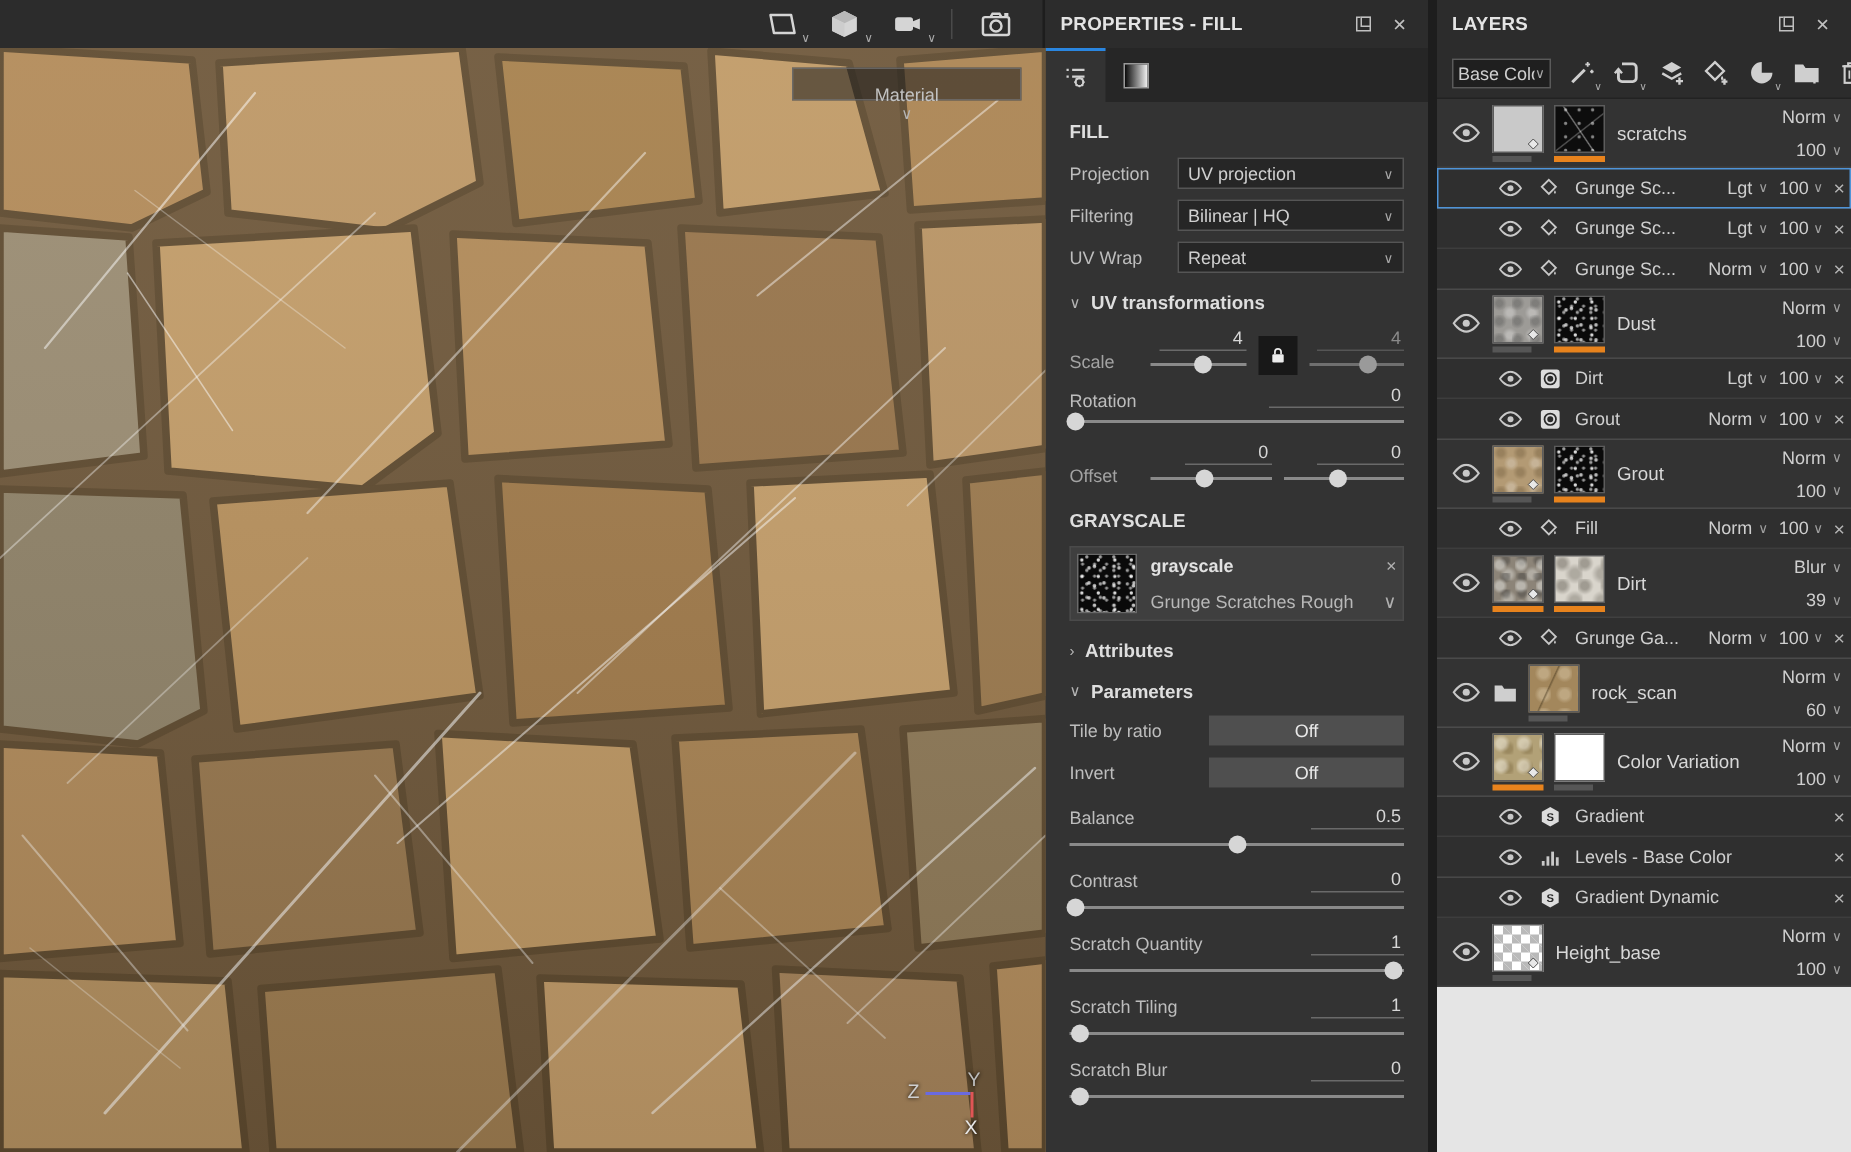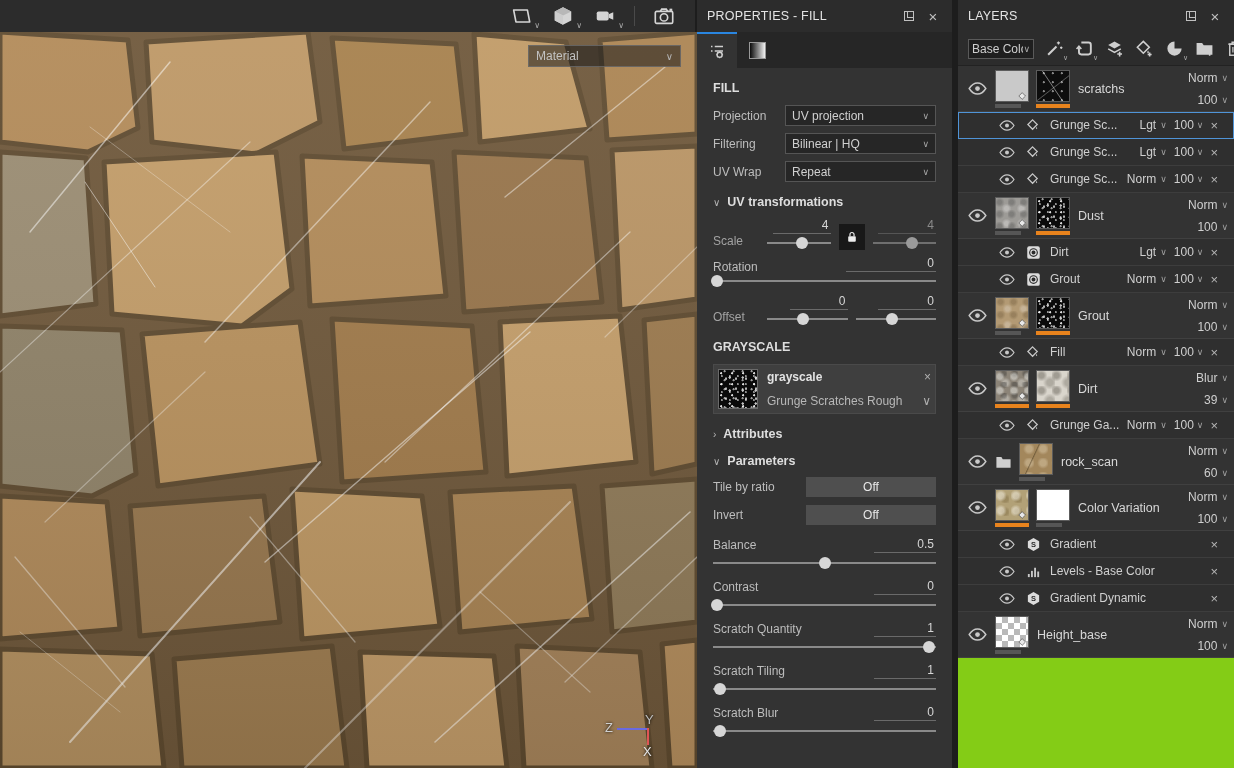--- a/index.html
+++ b/index.html
@@ -11,33 +11,33 @@
   .left { width:697px; height:768px; display:flex; flex-direction:column; background:#2c2c2c; }
   .topbar { height:32px; background:#2c2c2c; display:flex; align-items:center; justify-content:flex-end; padding-right:18px; gap:16px; border-right:2px solid #1d1d1d; }
   .tbico { position:relative; width:26px; height:24px; display:flex; align-items:center; justify-content:center; cursor:pointer; }
   .tbico svg { width:22px; height:22px; }
   .tbico .mini-chev { position:absolute; right:-6px; bottom:-2px; font-size:8px; color:#aaa; }
   .tb-sep { width:1px; height:20px; background:#4a4a4a; }
   .viewport { position:relative; width:697px; height:736px; overflow:hidden; background:#7a6344; }
   .viewport svg.stones { display:block; }
   .mat-select { position:absolute; top:13px; right:16px; width:153px; height:21px;
     background:rgba(28,28,28,.55); border:1px solid rgba(110,110,110,.8); display:flex;
-    align-items:center; justify-content:space-between; padding:10px 7px; color:#c2c2c2; cursor:pointer; }
+    align-items:center; justify-content:space-between; padding:10px 7px; color:#c2c2c2; cursor:pointer;flex-direction:column; }
   .mat-select .chev { color:#b5b5b5; font-size:10px; }
   .gizmo { position:absolute; right:20px; bottom:6px; width:72px; height:58px; pointer-events:none; }
   .gizmo .zl { position:absolute; left:0; top:16px; color:#cfcfcf; font-size:13px; text-shadow:0 0 3px #000; }
   .gizmo .yl { position:absolute; left:40px; top:8px; color:#bdbdbd; font-size:13px; text-shadow:0 0 3px #000; }
   .gizmo .xl { position:absolute; left:38px; top:40px; color:#e8e8e8; font-size:13px; text-shadow:0 0 3px #000; }
   .gizmo .zaxis { position:absolute; left:12px; top:24px; width:30px; height:2px; background:#6a6ae0; }
   .gizmo .xaxis { position:absolute; left:42px; top:24px; width:2px; height:17px; background:#e05555; }
 
   
   .props { width:255px; height:768px; background:#333333; display:flex; flex-direction:column; }
   .phead { height:32px; background:#2c2c2c; display:flex; align-items:center; padding:0 10px; }
-  .phead .ptitle { flex:1; font-weight:normal; color:#e4e4e4; font-size:12.5px; letter-spacing:.2px; }
+  .phead .ptitle { flex:1; font-weight:bold; color:#e4e4e4; font-size:12.5px; letter-spacing:.2px; }
   .wbtn { width:18px; height:18px; display:flex; align-items:center; justify-content:center; color:#c0c0c0; cursor:pointer; margin-left:6px; }
   .dockico { width:10px; height:10px; border:1px solid #c0c0c0; position:relative; }
   .dockico::after { content:""; position:absolute; right:-1px; top:-1px; width:5px; height:5px; background:#2c2c2c; border:1px solid #c0c0c0; }
   .closex { font-size:15px; line-height:1; }
   .tabstrip { height:36px; background:#262626; display:flex; }
   .ptab { width:40px; height:36px; display:flex; align-items:center; justify-content:center; cursor:pointer; }
   .ptab.active { background:#333333; border-top:2px solid #2a86e0; }
   .ptab svg { width:18px; height:18px; }
   .gradsq { width:17px; height:17px; border:1px solid #999; background:linear-gradient(90deg,#0a0a0a,#f2f2f2); }
   .pcontent { flex:1; overflow:hidden; padding:13px 16px 0 16px; }
@@ -80,21 +80,21 @@
   .pbtn .pencil { position:absolute; right:5px; top:3px; }
   .sparm { margin-bottom:9px; }
   .sparm .top { display:flex; align-items:center; margin-bottom:3px; }
   .sparm .plabel { flex:1; color:#bdbdbd; }
   .sparm .numval { width:62px; }
 
   
   .vgap { width:6px; height:768px; background:#1d1d1d; }
 
   
-  .layers { width:276px; height:768px; background:#84cc16; display:flex; flex-direction:column; }
+  .layers { width:276px; height:768px; background:#e5e5e5; display:flex; flex-direction:column; }
   .ltoolbar { height:34px; background:#2c2c2c; display:flex; align-items:center; padding:0 10px; gap:11px; border-bottom:1px solid #222; }
   .chsel { width:66px; height:20px; background:#1f1f1f; border:1px solid #5a5a5a; display:flex; align-items:center; padding:0 3px; cursor:pointer; }
   .chsel .txt { flex:1; overflow:hidden; white-space:nowrap; color:#cfcfcf; }
   .chsel .chev { font-size:9px; color:#aaa; }
   .lico { width:22px; height:22px; display:flex; align-items:center; justify-content:center; cursor:pointer; position:relative; }
   .lico svg { width:19px; height:19px; }
   .lico .mini-chev { position:absolute; right:-4px; bottom:-2px; font-size:7px; color:#aaa; }
   .llist { flex:1; overflow:hidden; }
   .lrow { height:46px; background:#333333; border-bottom:1px solid #404040; display:flex; align-items:center; padding:0 6px 0 8px; cursor:pointer; }
   .eye { display:flex; align-items:center; justify-content:center; width:22px; flex-shrink:0; cursor:pointer; }
@@ -103,21 +103,21 @@
   .thumbw { width:34px; margin-left:7px; flex-shrink:0; display:flex; flex-direction:column; }
   .thumb { width:34px; height:32px; position:relative; border:1px solid #5c5c5c; }
   .bar { height:4px; margin-top:2px; width:26px; }
   .bar.orange { background:#e8831d; width:34px; }
   .bar.gray { background:#565656; }
   .badge { position:absolute; right:0; bottom:0; width:10px; height:10px; }
   .lname { flex:1; margin-left:8px; color:#d8d8d8; font-size:12.5px; white-space:nowrap; overflow:hidden; }
   .lright { width:62px; display:flex; flex-direction:column; justify-content:space-between; height:36px; align-items:flex-end; }
   .bmode, .bopac { display:flex; align-items:center; gap:4px; color:#cfcfcf; cursor:pointer; }
   .bmode .chev, .bopac .chev { font-size:9px; color:#a0a0a0; }
-  .erow { height:27px; background:#2f2f2f; border-bottom:1px solid #3d3d3d; display:flex; align-items:center; padding:0 16px 0 38px; cursor:pointer; }
+  .erow { height:27px; background:#2f2f2f; border-bottom:1px solid #3d3d3d; display:flex; align-items:center; padding:0 4px 0 38px; cursor:pointer; }
   .erow.sel { outline:1px solid #4f94d8; outline-offset:-1px; }
   .eicon { width:17px; height:17px; margin-left:7px; display:flex; align-items:center; justify-content:center; flex-shrink:0; }
   .eicon svg { width:15px; height:15px; }
   .ename { flex:1; margin-left:8px; color:#d0d0d0; white-space:nowrap; overflow:hidden; text-overflow:ellipsis; }
   .eblend { display:flex; gap:4px; align-items:center; color:#cfcfcf; margin-right:7px; cursor:pointer; }
   .eopac { display:flex; gap:3px; align-items:center; color:#cfcfcf; margin-right:7px; cursor:pointer; }
   .echev { font-size:9px; color:#a0a0a0; }
   .ex { color:#b5b5b5; font-size:13px; cursor:pointer; }
   .fldico svg { width:22px; height:18px; }
 

